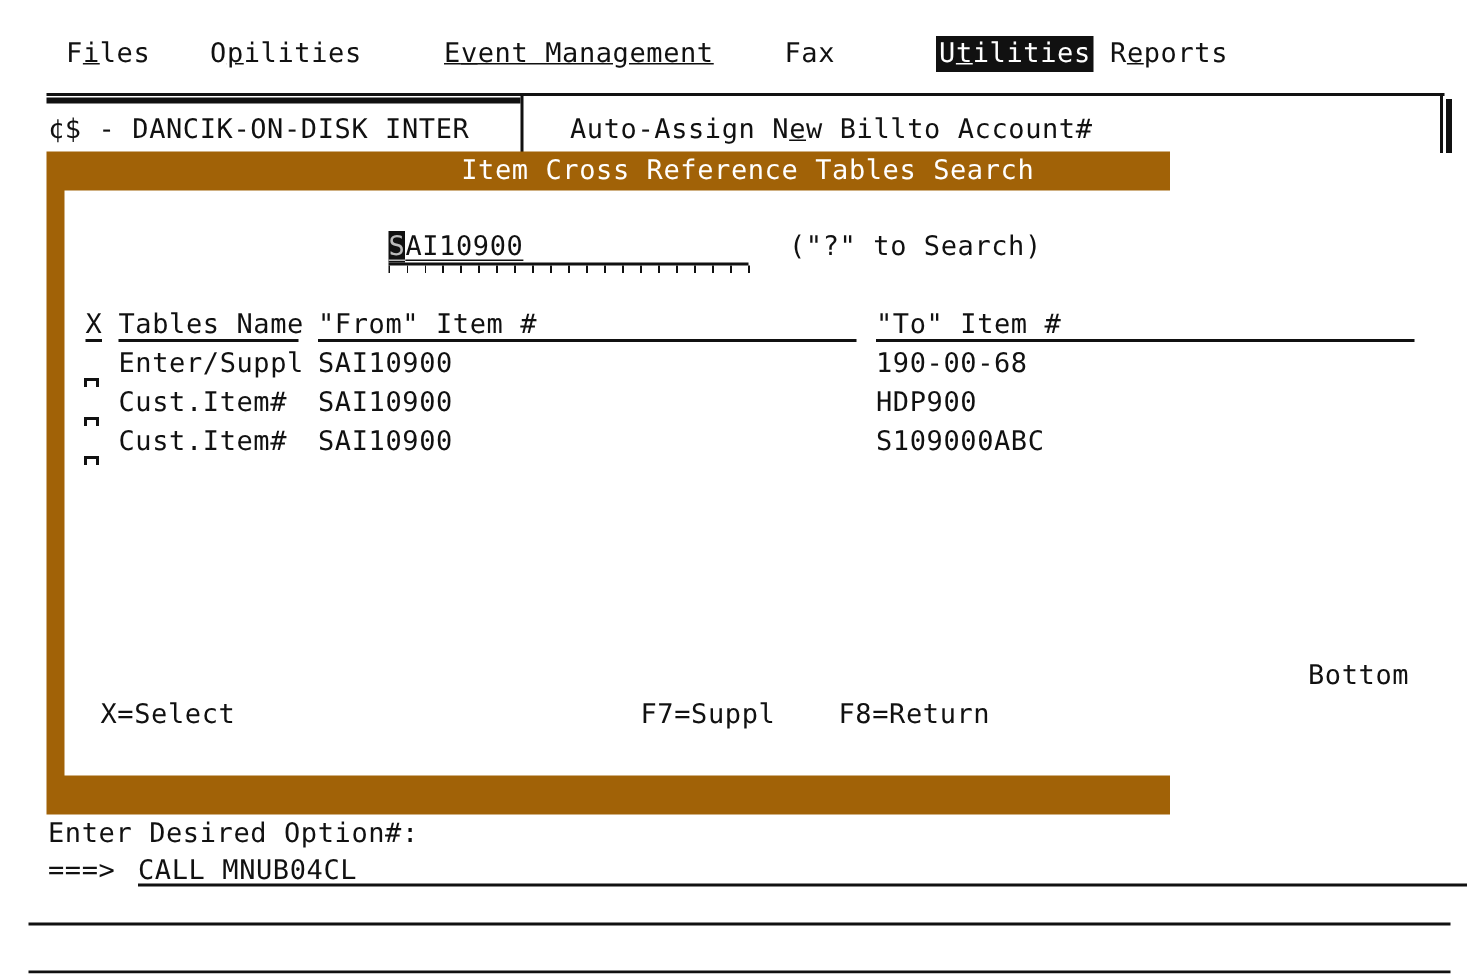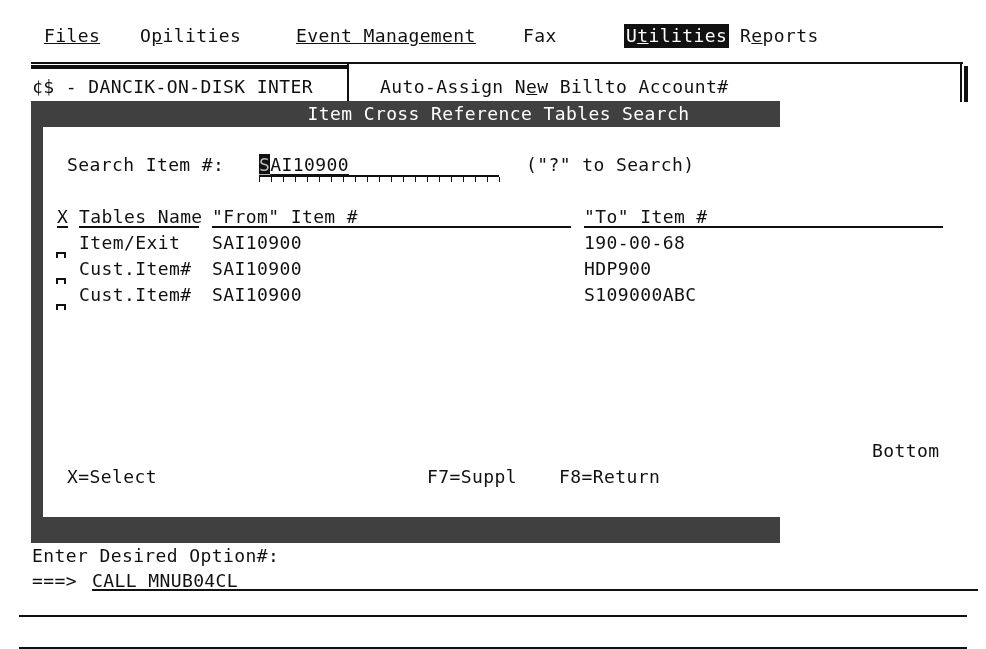--- a/index.html
+++ b/index.html
@@ -12,37 +12,37 @@
   .menu-item { position:absolute; top:24px; height:24px; line-height:24px; white-space:pre; letter-spacing:0.4px; cursor:pointer; }
   .menu-item.active { background:#111111; color:#ffffff; padding:0 2px; }
   .mn { text-decoration:underline; }
   
   .tab-topline { position:absolute; left:31px; top:62px; width:932px; height:2px; background:#111; }
   .tab-left-thick { position:absolute; left:31px; top:65px; width:316px; height:4px; background:#111; }
   .tab-sep { position:absolute; left:347px; top:62px; width:2px; height:40px; background:#111; }
   .tab-right-edge1 { position:absolute; left:960px; top:62px; width:2px; height:40px; background:#111; }
   .tab-right-edge2 { position:absolute; left:964px; top:66px; width:4px; height:36px; background:#111; }
   
-  .popup { position:absolute; left:31px; top:101px; width:749px; height:442px; background:#404040; }
+  .popup { position:absolute; left:31px; top:101px; width:749px; height:442px; background:#a16207; }
   .popup-inner { position:absolute; left:12px; top:26px; width:912px; height:390px; background:#ffffff; }
   .popup-title { position:absolute; left:0; top:0; width:935px; height:26px; line-height:26px; color:#ffffff; text-align:center; white-space:pre; letter-spacing:0.4px; }
   .cursor-char { background:#111; color:#bbbbbb; }
   .field-ticks {
     position:absolute; height:5px; border-left:1px solid #111;
     background-image:repeating-linear-gradient(to right, transparent 0, transparent 11px, #111 11px, #111 12px);
   }
   .col-underline { position:absolute; height:2px; background:#111; }
   .checkbox { position:absolute; width:10px; height:6px; border-top:2px solid #111; border-left:2px solid #111; border-right:2px solid #111; box-sizing:border-box; cursor:pointer; }
   .hline { position:absolute; height:2px; background:#111; }
 </style>
 </head>
 <body>
 
 <div>
-  <div class="menu-item" style="left:44px;text-decoration:underline;"><span>F</span><span class="mn">i</span><span>les</span></div>
+  <div class="menu-item" style="left:44px;"><span>F</span><span class="mn">i</span><span>les</span></div>
   <div class="menu-item" style="left:140px;"><span>O</span><span class="mn">p</span><span>ilities</span></div>
   <div class="menu-item" style="left:296px;text-decoration:underline;"><span>E</span><span class="mn">v</span><span>ent Management</span></div>
   <div class="menu-item" style="left:523px;"><span>Fax</span></div>
   <div class="menu-item active" style="left:624px;"><span>U</span><span class="mn">t</span><span>ilities</span></div>
   <div class="menu-item" style="left:740px;"><span>R</span><span class="mn">e</span><span>ports</span></div>
 </div>
 
 <div>
   <div class="tab-topline"></div>
   <div class="tab-left-thick"></div>
@@ -50,38 +50,37 @@
   <div class="tab-right-edge1"></div>
   <div class="tab-right-edge2"></div>
   <div class="abs" style="left:32px; top:76px; letter-spacing:0.4px;">¢$ - DANCIK-ON-DISK INTER</div>
   <div class="abs" style="left:380px; top:76px; letter-spacing:0.4px;"><span>Auto-Assign N</span><span class="mn">e</span><span>w Billto Account#</span></div>
 </div>
 
 <div class="popup">
   <div class="popup-title">Item Cross Reference Tables Search</div>
   <div class="popup-inner">
 
-    <div class="abs" style="left:24px; top:27px; letter-spacing:0.4px;">Search Item #:</div>
     <div class="abs" style="left:216px; top:27px; width:240px; height:22px; letter-spacing:0.4px;"><span class="cursor-char ul">S</span><span class="ul">AI10900</span></div>
     <div class="hline" style="left:216px; top:48px; width:240px; height:2px;"></div>
     <div class="field-ticks" style="left:216px; top:50px; width:240px;"></div>
     <div class="abs" style="left:483px; top:27px; letter-spacing:0.4px;">("?" to Search)</div>
 
     <div class="abs" style="left:14px; top:79px;">X</div>
     <div class="col-underline" style="left:14px; top:99px; width:11px;"></div>
     <div class="abs" style="left:36px; top:79px; letter-spacing:0.4px;">Tables Name</div>
     <div class="col-underline" style="left:36px; top:99px; width:120px;"></div>
     <div class="abs" style="left:169px; top:79px; letter-spacing:0.4px;">"From" Item #</div>
     <div class="col-underline" style="left:169px; top:99px; width:359px;"></div>
     <div class="abs" style="left:541px; top:79px; letter-spacing:0.4px;">"To" Item #</div>
     <div class="col-underline" style="left:541px; top:99px; width:359px;"></div>
 
     <div>
       <div class="checkbox" style="left:13px; top:125px;"></div>
-      <div class="abs" style="left:36px; top:105px; letter-spacing:0.4px;">Item/Exit</div>
+      <div class="abs" style="left:36px; top:105px; letter-spacing:0.4px;">Enter/Suppl</div>
       <div class="abs" style="left:169px; top:105px; letter-spacing:0.4px;">SAI10900</div>
       <div class="abs" style="left:541px; top:105px; letter-spacing:0.4px;">190-00-68</div>
     </div>
 
     <div>
       <div class="checkbox" style="left:13px; top:151px;"></div>
       <div class="abs" style="left:36px; top:131px; letter-spacing:0.4px;">Cust.Item#</div>
       <div class="abs" style="left:169px; top:131px; letter-spacing:0.4px;">SAI10900</div>
       <div class="abs" style="left:541px; top:131px; letter-spacing:0.4px;">HDP900</div>
     </div>

